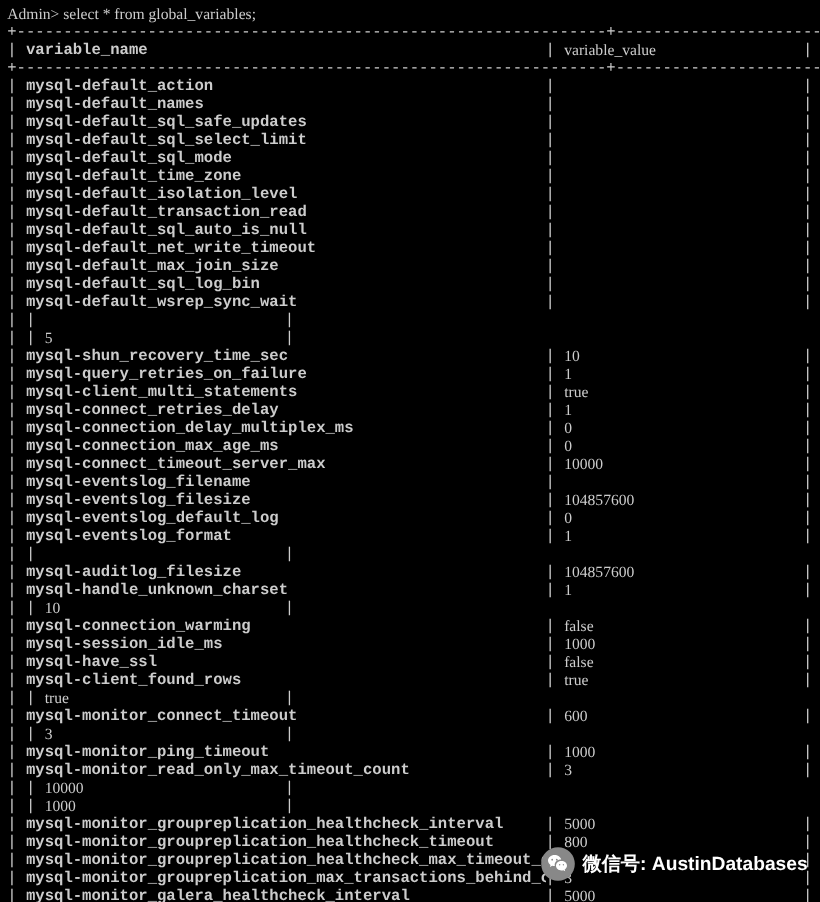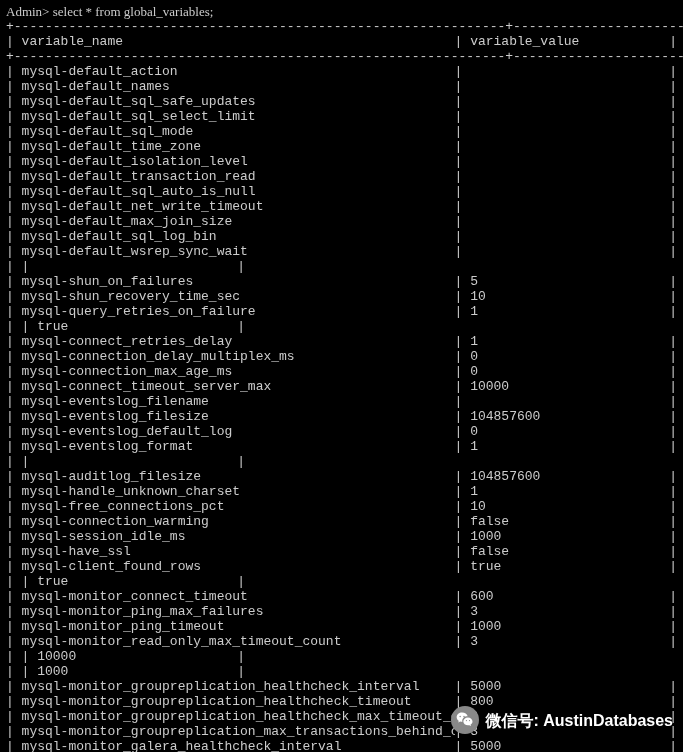--- a/index.html
+++ b/index.html
@@ -31,25 +31,27 @@
       white-space: pre;
       display: flex;
     }
     .pipe {
       color: #ccc;
     }
     .cell-name {
       display: inline-block;
       width: 435px;
       overflow: hidden;
+      font-weight: bold;
     }
     .cell-val {
       display: inline-block;
       width: 200px;
       overflow: hidden;
+      font-family: Liberation Serif, serif;
     }
     .watermark {
       position: absolute;
       bottom: 18px;
       right: 10px;
       display: flex;
       align-items: center;
       gap: 6px;
       color: #fff;
       font-family: Arial, sans-serif;
@@ -88,43 +90,43 @@
     <div class="row"><span class="pipe">| </span><span class="cell-name">mysql-default_sql_mode                                       </span><span class="pipe">| </span><span class="cell-val">                            </span><span class="pipe">|</span></div>
     <div class="row"><span class="pipe">| </span><span class="cell-name">mysql-default_time_zone                                      </span><span class="pipe">| </span><span class="cell-val">                            </span><span class="pipe">|</span></div>
     <div class="row"><span class="pipe">| </span><span class="cell-name">mysql-default_isolation_level                                </span><span class="pipe">| </span><span class="cell-val">                            </span><span class="pipe">|</span></div>
     <div class="row"><span class="pipe">| </span><span class="cell-name">mysql-default_transaction_read                               </span><span class="pipe">| </span><span class="cell-val">                            </span><span class="pipe">|</span></div>
     <div class="row"><span class="pipe">| </span><span class="cell-name">mysql-default_sql_auto_is_null                               </span><span class="pipe">| </span><span class="cell-val">                            </span><span class="pipe">|</span></div>
     <div class="row"><span class="pipe">| </span><span class="cell-name">mysql-default_net_write_timeout                              </span><span class="pipe">| </span><span class="cell-val">                            </span><span class="pipe">|</span></div>
     <div class="row"><span class="pipe">| </span><span class="cell-name">mysql-default_max_join_size                                  </span><span class="pipe">| </span><span class="cell-val">                            </span><span class="pipe">|</span></div>
     <div class="row"><span class="pipe">| </span><span class="cell-name">mysql-default_sql_log_bin                                    </span><span class="pipe">| </span><span class="cell-val">                            </span><span class="pipe">|</span></div>
     <div class="row"><span class="pipe">| </span><span class="cell-name">mysql-default_wsrep_sync_wait                                </span><span class="pipe">| </span><span class="cell-val">                            </span><span class="pipe">|</span></div>
     <div class="row"><span class="pipe">| </span><span class="pipe">| </span><span class="cell-val">                            </span><span class="pipe">|</span></div>
-    <div class="row"><span class="pipe">| </span><span class="cell-name">mysql-shun_on_failures                                       </span><span class="pipe">| </span><span class="cell-val">5                           </span><span class="pipe">|</span></div>
+    <div class="row"><span class="pipe">| </span><span class="pipe">| </span><span class="cell-val">5                           </span><span class="pipe">|</span></div>
     <div class="row"><span class="pipe">| </span><span class="cell-name">mysql-shun_recovery_time_sec                                 </span><span class="pipe">| </span><span class="cell-val">10                          </span><span class="pipe">|</span></div>
     <div class="row"><span class="pipe">| </span><span class="cell-name">mysql-query_retries_on_failure                               </span><span class="pipe">| </span><span class="cell-val">1                           </span><span class="pipe">|</span></div>
-    <div class="row"><span class="pipe">| </span><span class="pipe">| </span><span class="cell-val">true                        </span><span class="pipe">|</span></div>
+    <div class="row"><span class="pipe">| </span><span class="cell-name">mysql-client_multi_statements                                </span><span class="pipe">| </span><span class="cell-val">true                        </span><span class="pipe">|</span></div>
     <div class="row"><span class="pipe">| </span><span class="cell-name">mysql-connect_retries_delay                                  </span><span class="pipe">| </span><span class="cell-val">1                           </span><span class="pipe">|</span></div>
     <div class="row"><span class="pipe">| </span><span class="cell-name">mysql-connection_delay_multiplex_ms                          </span><span class="pipe">| </span><span class="cell-val">0                           </span><span class="pipe">|</span></div>
     <div class="row"><span class="pipe">| </span><span class="cell-name">mysql-connection_max_age_ms                                  </span><span class="pipe">| </span><span class="cell-val">0                           </span><span class="pipe">|</span></div>
     <div class="row"><span class="pipe">| </span><span class="cell-name">mysql-connect_timeout_server_max                             </span><span class="pipe">| </span><span class="cell-val">10000                       </span><span class="pipe">|</span></div>
     <div class="row"><span class="pipe">| </span><span class="cell-name">mysql-eventslog_filename                                     </span><span class="pipe">| </span><span class="cell-val">                            </span><span class="pipe">|</span></div>
     <div class="row"><span class="pipe">| </span><span class="cell-name">mysql-eventslog_filesize                                     </span><span class="pipe">| </span><span class="cell-val">104857600                   </span><span class="pipe">|</span></div>
     <div class="row"><span class="pipe">| </span><span class="cell-name">mysql-eventslog_default_log                                  </span><span class="pipe">| </span><span class="cell-val">0                           </span><span class="pipe">|</span></div>
     <div class="row"><span class="pipe">| </span><span class="cell-name">mysql-eventslog_format                                       </span><span class="pipe">| </span><span class="cell-val">1                           </span><span class="pipe">|</span></div>
     <div class="row"><span class="pipe">| </span><span class="pipe">| </span><span class="cell-val">                            </span><span class="pipe">|</span></div>
     <div class="row"><span class="pipe">| </span><span class="cell-name">mysql-auditlog_filesize                                      </span><span class="pipe">| </span><span class="cell-val">104857600                   </span><span class="pipe">|</span></div>
     <div class="row"><span class="pipe">| </span><span class="cell-name">mysql-handle_unknown_charset                                 </span><span class="pipe">| </span><span class="cell-val">1                           </span><span class="pipe">|</span></div>
-    <div class="row"><span class="pipe">| </span><span class="cell-name">mysql-free_connections_pct                                   </span><span class="pipe">| </span><span class="cell-val">10                          </span><span class="pipe">|</span></div>
+    <div class="row"><span class="pipe">| </span><span class="pipe">| </span><span class="cell-val">10                          </span><span class="pipe">|</span></div>
     <div class="row"><span class="pipe">| </span><span class="cell-name">mysql-connection_warming                                     </span><span class="pipe">| </span><span class="cell-val">false                       </span><span class="pipe">|</span></div>
     <div class="row"><span class="pipe">| </span><span class="cell-name">mysql-session_idle_ms                                        </span><span class="pipe">| </span><span class="cell-val">1000                        </span><span class="pipe">|</span></div>
     <div class="row"><span class="pipe">| </span><span class="cell-name">mysql-have_ssl                                               </span><span class="pipe">| </span><span class="cell-val">false                       </span><span class="pipe">|</span></div>
     <div class="row"><span class="pipe">| </span><span class="cell-name">mysql-client_found_rows                                      </span><span class="pipe">| </span><span class="cell-val">true                        </span><span class="pipe">|</span></div>
     <div class="row"><span class="pipe">| </span><span class="pipe">| </span><span class="cell-val">true                        </span><span class="pipe">|</span></div>
     <div class="row"><span class="pipe">| </span><span class="cell-name">mysql-monitor_connect_timeout                                </span><span class="pipe">| </span><span class="cell-val">600                         </span><span class="pipe">|</span></div>
-    <div class="row"><span class="pipe">| </span><span class="cell-name">mysql-monitor_ping_max_failures                              </span><span class="pipe">| </span><span class="cell-val">3                           </span><span class="pipe">|</span></div>
+    <div class="row"><span class="pipe">| </span><span class="pipe">| </span><span class="cell-val">3                           </span><span class="pipe">|</span></div>
     <div class="row"><span class="pipe">| </span><span class="cell-name">mysql-monitor_ping_timeout                                   </span><span class="pipe">| </span><span class="cell-val">1000                        </span><span class="pipe">|</span></div>
     <div class="row"><span class="pipe">| </span><span class="cell-name">mysql-monitor_read_only_max_timeout_count                    </span><span class="pipe">| </span><span class="cell-val">3                           </span><span class="pipe">|</span></div>
     <div class="row"><span class="pipe">| </span><span class="pipe">| </span><span class="cell-val">10000                       </span><span class="pipe">|</span></div>
     <div class="row"><span class="pipe">| </span><span class="pipe">| </span><span class="cell-val">1000                        </span><span class="pipe">|</span></div>
     <div class="row"><span class="pipe">| </span><span class="cell-name">mysql-monitor_groupreplication_healthcheck_interval          </span><span class="pipe">| </span><span class="cell-val">5000                        </span><span class="pipe">|</span></div>
     <div class="row"><span class="pipe">| </span><span class="cell-name">mysql-monitor_groupreplication_healthcheck_timeout           </span><span class="pipe">| </span><span class="cell-val">800                         </span><span class="pipe">|</span></div>
     <div class="row"><span class="pipe">| </span><span class="cell-name">mysql-monitor_groupreplication_healthcheck_max_timeout_count </span><span class="pipe">| </span><span class="cell-val">3                           </span><span class="pipe">|</span></div>
     <div class="row"><span class="pipe">| </span><span class="cell-name">mysql-monitor_groupreplication_max_transactions_behind_count </span><span class="pipe">| </span><span class="cell-val">3                           </span><span class="pipe">|</span></div>
     <div class="row"><span class="pipe">| </span><span class="cell-name">mysql-monitor_galera_healthcheck_interval                    </span><span class="pipe">| </span><span class="cell-val">5000                        </span><span class="pipe">|</span></div>
   </div>

